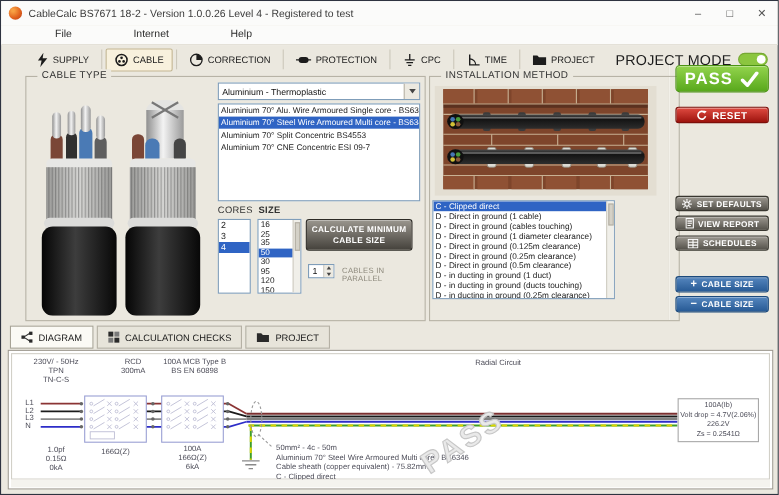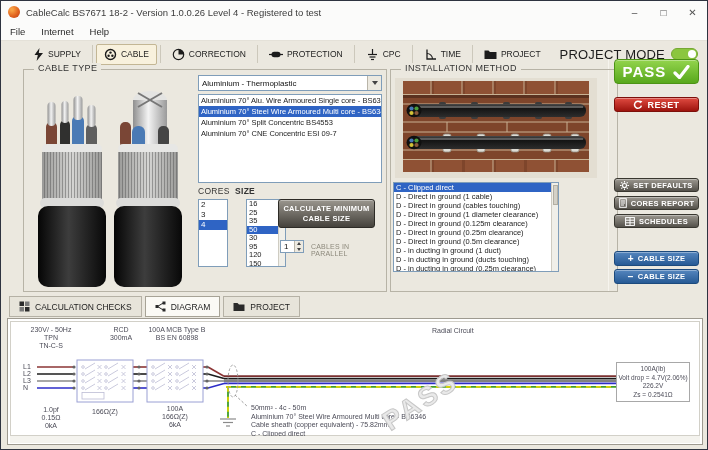--- a/index.html
+++ b/index.html
@@ -16,21 +16,21 @@
   .titlebar{position:absolute;left:0;top:0;width:100%;height:22px;background:#fbfbfa;
             display:flex;align-items:center;padding-left:7px;}
   .app-icon{width:12px;height:12px;border-radius:50%;margin-right:6px;flex:0 0 12px;
             background:radial-gradient(circle at 32% 30%,#f7a043 10%,#e2641f 55%,#b83a12);}
   .title-text{font-size:9.5px;color:#3c3c3c;white-space:nowrap;}
   .win-controls{margin-left:auto;display:flex;height:100%;}
   .win-btn{width:29px;height:100%;display:flex;align-items:center;justify-content:center;
            font-size:10px;color:#555;}
   .menubar{position:absolute;left:0;top:22px;width:100%;height:18px;background:#fbfbfa;
            border-bottom:1px solid #e4e1d8;display:flex;align-items:center;padding-left:9px;}
-  .menu-item{font-size:9.5px;color:#2c2c2c;margin-right:16px;}
+  .menu-item{font-size:9.5px;color:#2c2c2c;margin-right:16px;margin-left:40px;}
 
   
   .toolbar{position:absolute;left:0;top:40px;width:100%;height:26px;display:flex;
            align-items:center;padding-left:24px;}
   .tool-tab{display:flex;align-items:center;gap:4px;height:21px;padding:0 7px;
             font-size:8.5px;color:#1c1c1c;border:1px solid transparent;white-space:nowrap;}
   .tool-tab.active{background:#f8f1dd;border:1px solid #c3b694;border-radius:2px;}
   .tool-sep{width:1px;height:18px;background:#ccc8bb;margin:0 3px;}
   .tb-icon{display:block;}
   .project-mode{margin-left:auto;display:flex;align-items:center;gap:6px;padding-right:9px;}
@@ -54,21 +54,21 @@
   .combo-text{font-size:8px;color:#111;padding-left:3px;flex:1;white-space:nowrap;overflow:hidden;}
   .combo-btn{width:14px;height:100%;background:#ece9e0;border-left:1px solid #b9b5a9;
              display:flex;align-items:center;justify-content:center;}
   .tri-down{width:0;height:0;border-left:3px solid transparent;border-right:3px solid transparent;
             border-top:4px solid #444;}
   .listbox{position:absolute;background:#fff;border:1px solid #7f9db9;overflow:hidden;}
   #type-list{left:174px;top:24px;width:184px;height:89px;}
   #type-list .li{height:11px;line-height:11px;font-size:7.5px;}
   #cores-list{left:174px;top:129px;width:30px;height:68px;}
   #cores-list .li{height:10px;line-height:10px;font-size:8px;}
-  #size-list{left:222px;top:129px;width:40px;height:68px;}
+  #size-list{left:210px;top:129px;width:40px;height:68px;}
   #size-list .li{height:8.5px;line-height:8.5px;font-size:7.5px;width:32px;}
   #install-list{left:2px;top:112px;width:166px;height:90px;}
   #install-list .li{height:9px;line-height:9px;font-size:7.5px;width:158px;}
   .li{color:#222;padding:0 2px;white-space:nowrap;overflow:hidden;}
   .li.sel{background:var(--selection-blue);color:#fff;}
   .sbar{position:absolute;top:0;right:0;bottom:0;width:7px;background:#f0efe9;border-left:1px solid #cfccc2;}
   .sthumb{position:absolute;left:1px;width:5px;background:#d4d1c7;border:1px solid #b3afa3;}
   .list-label{position:absolute;font-size:8.5px;color:#333;letter-spacing:.3px;}
   #calc-btn{position:absolute;left:254px;top:129px;width:97px;height:29px;border-radius:3px;
             background:linear-gradient(#9a968e,#45423c);border:1px solid #2d2b26;
@@ -453,61 +453,61 @@
       </svg>
     <span>SET DEFAULTS</span>
   </div>
   <div class="abtn gray-btn" id="btn-report">
     <svg width="8" height="10" viewBox="0 0 8 10">
         <rect x="0.7" y="0.7" width="6.6" height="8.6" fill="none" stroke="#fff" stroke-width="1"></rect>
         <line x1="2" y1="3" x2="6" y2="3" stroke="#fff"></line>
         <line x1="2" y1="5" x2="6" y2="5" stroke="#fff"></line>
         <line x1="2" y1="7" x2="5" y2="7" stroke="#fff"></line>
       </svg>
-    <span>CORES REPORT</span>
+    <span>VIEW REPORT</span>
   </div>
   <div class="abtn gray-btn" id="btn-schedules">
     <svg width="10" height="9" viewBox="0 0 10 9">
         <rect x="0.6" y="0.6" width="8.8" height="7.8" fill="none" stroke="#fff" stroke-width="1"></rect>
         <line x1="0.6" y1="3.2" x2="9.4" y2="3.2" stroke="#fff"></line>
         <line x1="0.6" y1="5.8" x2="9.4" y2="5.8" stroke="#fff"></line>
         <line x1="5" y1="0.6" x2="5" y2="8.4" stroke="#fff"></line>
       </svg>
     <span>SCHEDULES</span>
   </div>
   <div class="abtn blue-btn" id="btn-size-up">
     <span class="glyph">+</span>
     <span>CABLE SIZE</span>
   </div>
   <div class="abtn blue-btn" id="btn-size-down">
     <span class="glyph">−</span>
     <span>CABLE SIZE</span>
   </div>
 
   <div class="btabs">
-    <div class="btab">
-      <svg width="11" height="11" viewBox="0 0 11 11">
-          <rect x="0.5" y="0.5" width="4.5" height="4.5" fill="#2a2a2a"></rect>
-          <rect x="6" y="0.5" width="4.5" height="4.5" fill="#7a7a7a"></rect>
-          <rect x="0.5" y="6" width="4.5" height="4.5" fill="#7a7a7a"></rect>
-          <rect x="6" y="6" width="4.5" height="4.5" fill="#2a2a2a"></rect>
-        </svg>
-      <span>CALCULATION CHECKS</span>
-    </div>
     <div class="btab active">
       <svg width="11" height="11" viewBox="0 0 11 11">
           <g stroke="#2a2a2a" stroke-width="1">
             <line x1="2.5" y1="5.5" x2="8.5" y2="1.8"></line>
             <line x1="2.5" y1="5.5" x2="8.5" y2="9.2"></line>
           </g>
           <rect x="0.5" y="4" width="3" height="3" fill="#2a2a2a"></rect>
           <rect x="7.5" y="0.5" width="3" height="3" fill="#2a2a2a"></rect>
           <rect x="7.5" y="7.5" width="3" height="3" fill="#2a2a2a"></rect>
         </svg>
       <span>DIAGRAM</span>
+    </div>
+    <div class="btab">
+      <svg width="11" height="11" viewBox="0 0 11 11">
+          <rect x="0.5" y="0.5" width="4.5" height="4.5" fill="#2a2a2a"></rect>
+          <rect x="6" y="0.5" width="4.5" height="4.5" fill="#7a7a7a"></rect>
+          <rect x="0.5" y="6" width="4.5" height="4.5" fill="#7a7a7a"></rect>
+          <rect x="6" y="6" width="4.5" height="4.5" fill="#2a2a2a"></rect>
+        </svg>
+      <span>CALCULATION CHECKS</span>
     </div>
     <div class="btab">
       <svg width="12" height="10" viewBox="0 0 12 10">
           <path d="M0.5 1 h4 l1.5 1.5 h5.5 v6.5 h-11 Z" fill="#2a2a2a"></path>
         </svg>
       <span>PROJECT</span>
     </div>
   </div>
 
   <div class="dpanel">

